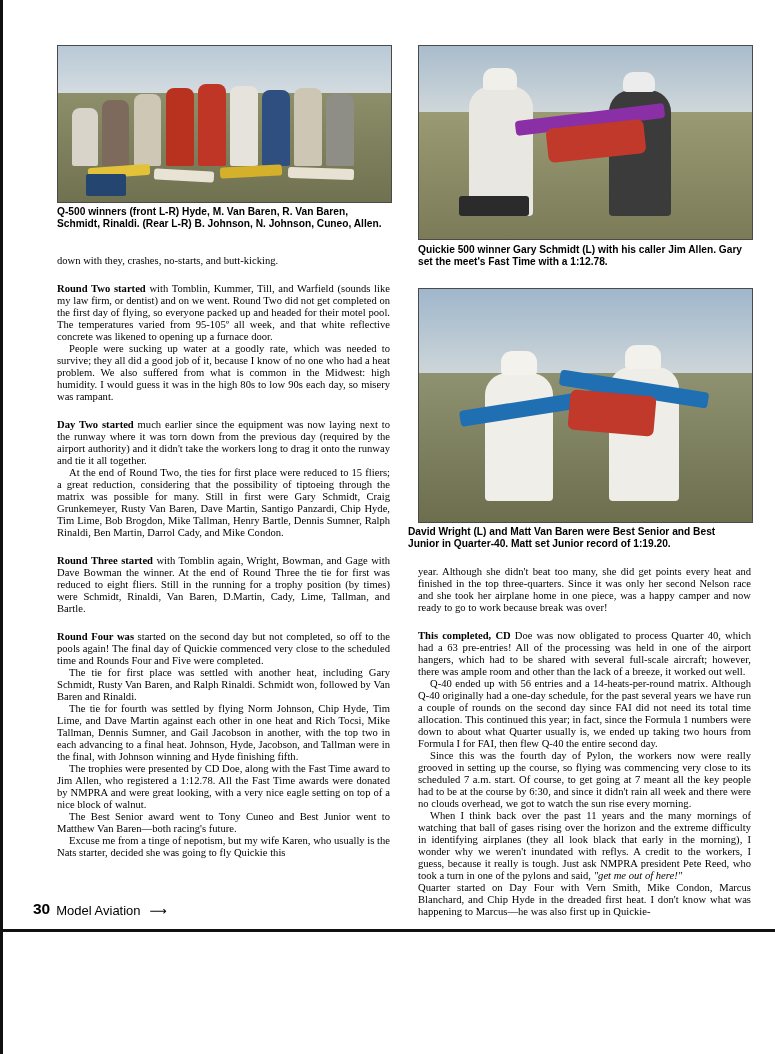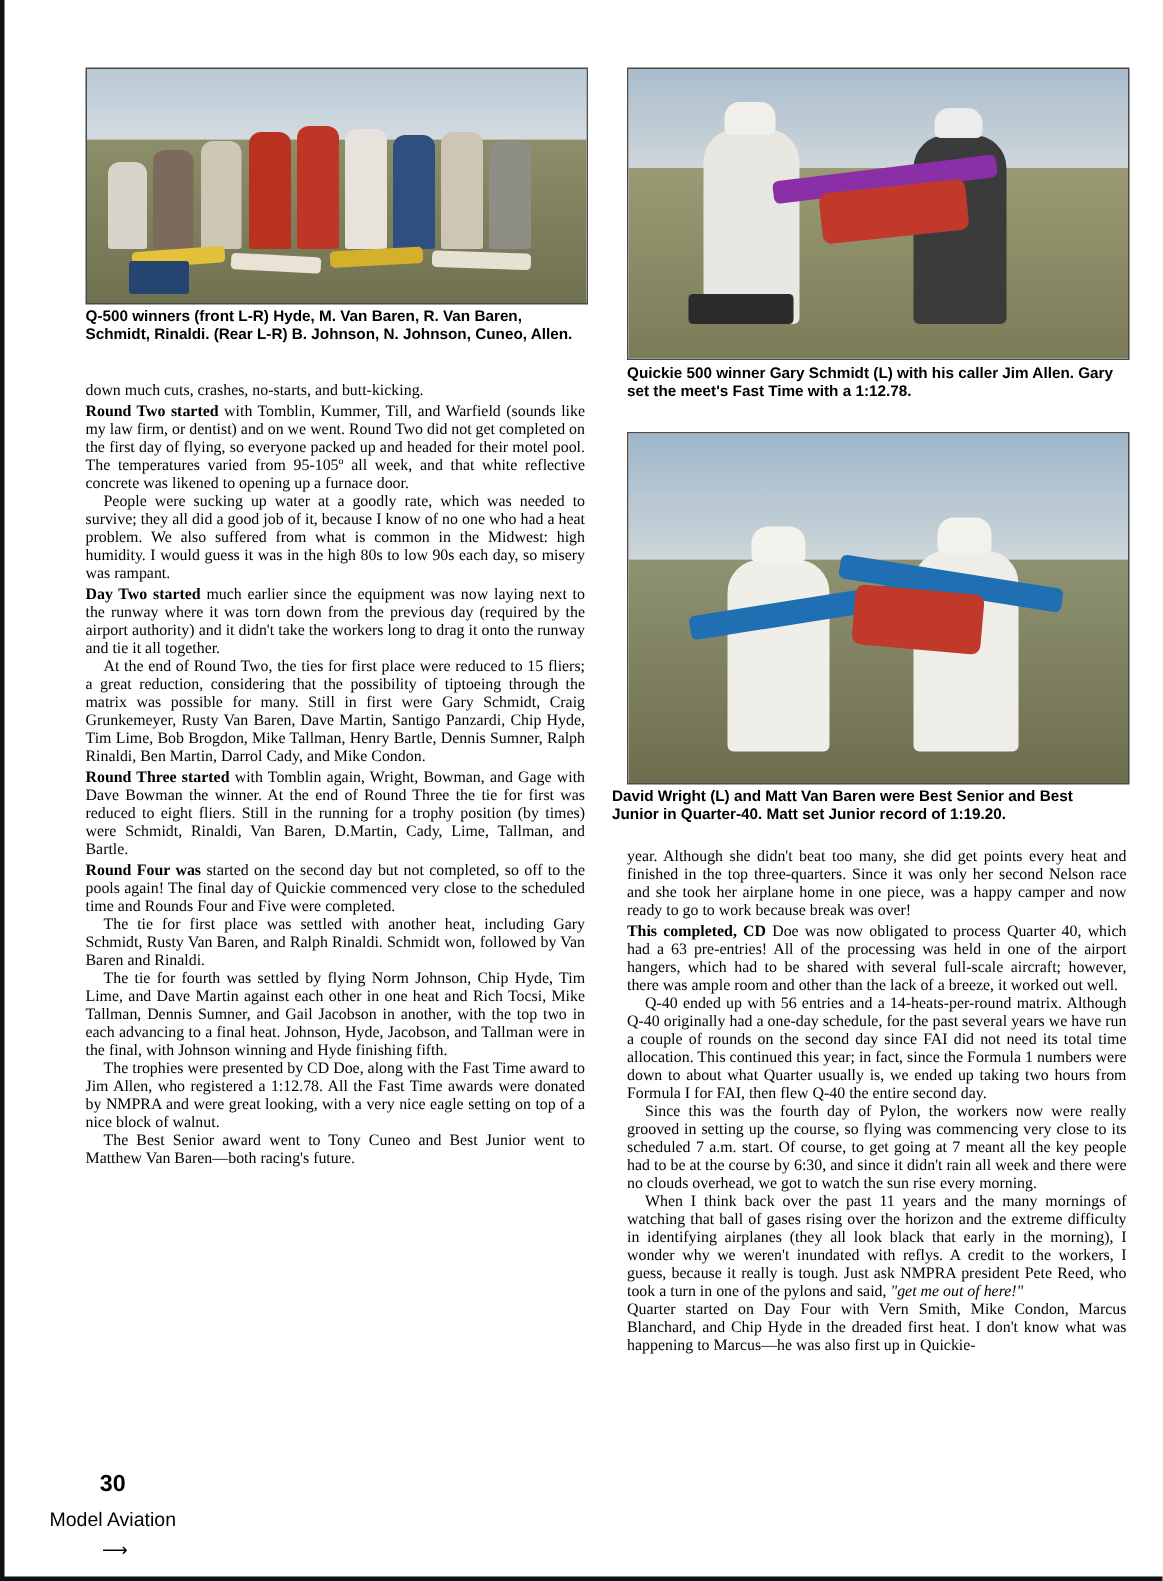--- a/index.html
+++ b/index.html
@@ -12,21 +12,21 @@
     height: 1054px;
     font-family: "Liberation Serif", serif;
     color: #000;
     position: relative;
     overflow: hidden;
   }
   .page {
     position: absolute;
     left: 0; top: 0;
     width: 775px;
-    height: 1054px;
+    height: 932px;
     background: #fff;
   }
   
   .edge-left {
     position: absolute;
     left: 0; top: 0;
     width: 3px;
     height: 1054px;
     background: #111;
   }
@@ -45,21 +45,21 @@
     text-align: justify;
   }
   .col-left  { left: 57px;  top: 255px; width: 333px; }
   .col-right { left: 418px; top: 566px; width: 333px; }
 
   p {
     margin: 0 0 0 0;
     text-indent: 12px;
   }
   p.first { text-indent: 0; }
-  p.gap { margin-top: 2px; }
+  p.gap { margin-top: 16px; }
   b.lead { font-weight: bold; }
   i { font-style: italic; }
 
   
   .photo {
     position: absolute;
     border: 1px solid #4a4a4a;
     overflow: hidden;
   }
   .photo .sky {
@@ -102,23 +102,22 @@
   
   .blob { position: absolute; }
 
   
   .footer {
     position: absolute;
     left: 33px;
     bottom: 14px;
     font-family: "Liberation Sans", sans-serif;
     display: flex;
-    align-items: center;
+    align-items: flex-end;
     gap: 6px;
-    flex-direction: column;
   }
   .folio {
     font-size: 15.5px;
     font-weight: bold;
   }
   .pub {
     font-size: 13px;
   }
   .arrow {
     font-size: 12px;
@@ -174,31 +173,32 @@
     <div class="blob" style="left:82px;top:62px;width:36px;height:24px;background:#f3f2ec;border-radius:11px 11px 4px 4px;"></div>
     <div class="blob" style="left:190px;top:78px;width:70px;height:134px;background:#eeede7;border-radius:22px 22px 4px 4px;"></div>
     <div class="blob" style="left:206px;top:56px;width:36px;height:24px;background:#f2f1eb;border-radius:11px 11px 4px 4px;"></div>
     <div class="blob" style="left:40px;top:108px;width:180px;height:16px;background:#1f6fb2;border-radius:4px;transform:rotate(-9deg);"></div>
     <div class="blob" style="left:140px;top:92px;width:150px;height:16px;background:#1f6fb2;border-radius:4px;transform:rotate(9deg);"></div>
     <div class="blob" style="left:150px;top:104px;width:86px;height:40px;background:#c0392b;border-radius:6px;transform:rotate(5deg);"></div>
   </div>
   <div class="cap" id="cap3">David Wright (L) and Matt Van Baren were Best Senior and Best Junior in Quarter-40. Matt set Junior record of 1:19.20.</div>
 
   <div class="col col-left" id="col-left">
-      <p class="first"><span>down much cuts, crashes, no-starts, and butt-kicking.</span></p>
+      <p class="first"><span>down with they, crashes, no-starts, and butt-kicking.</span></p>
       <p class="first gap"><b class="lead">Round Two started</b><span> with Tomblin, Kummer, Till, and Warfield (sounds like my law firm, or dentist) and on we went. Round Two did not get completed on the first day of flying, so everyone packed up and headed for their motel pool. The temperatures varied from 95-105º all week, and that white reflective concrete was likened to opening up a furnace door.</span></p>
       <p><span>People were sucking up water at a goodly rate, which was needed to survive; they all did a good job of it, because I know of no one who had a heat problem. We also suffered from what is common in the Midwest: high humidity. I would guess it was in the high 80s to low 90s each day, so misery was rampant.</span></p>
       <p class="first gap"><b class="lead">Day Two started</b><span> much earlier since the equipment was now laying next to the runway where it was torn down from the previous day (required by the airport authority) and it didn't take the workers long to drag it onto the runway and tie it all together.</span></p>
       <p><span>At the end of Round Two, the ties for first place were reduced to 15 fliers; a great reduction, considering that the possibility of tiptoeing through the matrix was possible for many. Still in first were Gary Schmidt, Craig Grunkemeyer, Rusty Van Baren, Dave Martin, Santigo Panzardi, Chip Hyde, Tim Lime, Bob Brogdon, Mike Tallman, Henry Bartle, Dennis Sumner, Ralph Rinaldi, Ben Martin, Darrol Cady, and Mike Condon.</span></p>
       <p class="first gap"><b class="lead">Round Three started</b><span> with Tomblin again, Wright, Bowman, and Gage with Dave Bowman the winner. At the end of Round Three the tie for first was reduced to eight fliers. Still in the running for a trophy position (by times) were Schmidt, Rinaldi, Van Baren, D.Martin, Cady, Lime, Tallman, and Bartle.</span></p>
       <p class="first gap"><b class="lead">Round Four was</b><span> started on the second day but not completed, so off to the pools again! The final day of Quickie commenced very close to the scheduled time and Rounds Four and Five were completed.</span></p>
       <p><span>The tie for first place was settled with another heat, including Gary Schmidt, Rusty Van Baren, and Ralph Rinaldi. Schmidt won, followed by Van Baren and Rinaldi.</span></p>
       <p><span>The tie for fourth was settled by flying Norm Johnson, Chip Hyde, Tim Lime, and Dave Martin against each other in one heat and Rich Tocsi, Mike Tallman, Dennis Sumner, and Gail Jacobson in another, with the top two in each advancing to a final heat. Johnson, Hyde, Jacobson, and Tallman were in the final, with Johnson winning and Hyde finishing fifth.</span></p>
       <p><span>The trophies were presented by CD Doe, along with the Fast Time award to Jim Allen, who registered a 1:12.78. All the Fast Time awards were donated by NMPRA and were great looking, with a very nice eagle setting on top of a nice block of walnut.</span></p>
       <p><span>The Best Senior award went to Tony Cuneo and Best Junior went to Matthew Van Baren—both racing's future.</span></p>
+      <p><span>Excuse me from a tinge of nepotism, but my wife Karen, who usually is the Nats starter, decided she was going to fly Quickie this</span></p>
     </div>
 
   <div class="col col-right" id="col-right">
       <p class="first"><span>year. Although she didn't beat too many, she did get points every heat and finished in the top three-quarters. Since it was only her second Nelson race and she took her airplane home in one piece, was a happy camper and now ready to go to work because break was over!</span></p>
       <p class="first gap"><b class="lead">This completed, CD</b><span> Doe was now obligated to process Quarter 40, which had a 63 pre-entries! All of the processing was held in one of the airport hangers, which had to be shared with several full-scale aircraft; however, there was ample room and other than the lack of a breeze, it worked out well.</span></p>
       <p><span>Q-40 ended up with 56 entries and a 14-heats-per-round matrix. Although Q-40 originally had a one-day schedule, for the past several years we have run a couple of rounds on the second day since FAI did not need its total time allocation. This continued this year; in fact, since the Formula 1 numbers were down to about what Quarter usually is, we ended up taking two hours from Formula I for FAI, then flew Q-40 the entire second day.</span></p>
       <p><span>Since this was the fourth day of Pylon, the workers now were really grooved in setting up the course, so flying was commencing very close to its scheduled 7 a.m. start. Of course, to get going at 7 meant all the key people had to be at the course by 6:30, and since it didn't rain all week and there were no clouds overhead, we got to watch the sun rise every morning.</span></p>
       <p><span>When I think back over the past 11 years and the many mornings of watching that ball of gases rising over the horizon and the extreme difficulty in identifying airplanes (they all look black that early in the morning), I wonder why we weren't inundated with reflys. A credit to the workers, I guess, because it really is tough. Just ask NMPRA president Pete Reed, who took a turn in one of the pylons and said, </span><i>"get me out of here!"</i></p>
       <p class="first"><span>Quarter started on Day Four with Vern Smith, Mike Condon, Marcus Blanchard, and Chip Hyde in the dreaded first heat. I don't know what was happening to Marcus—he was also first up in Quickie-</span></p>
     </div>

